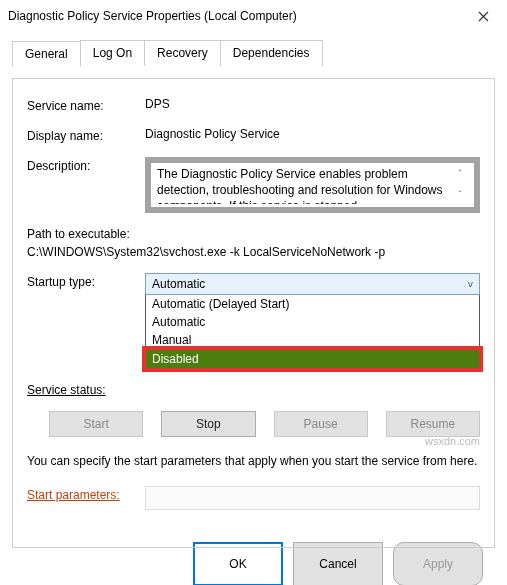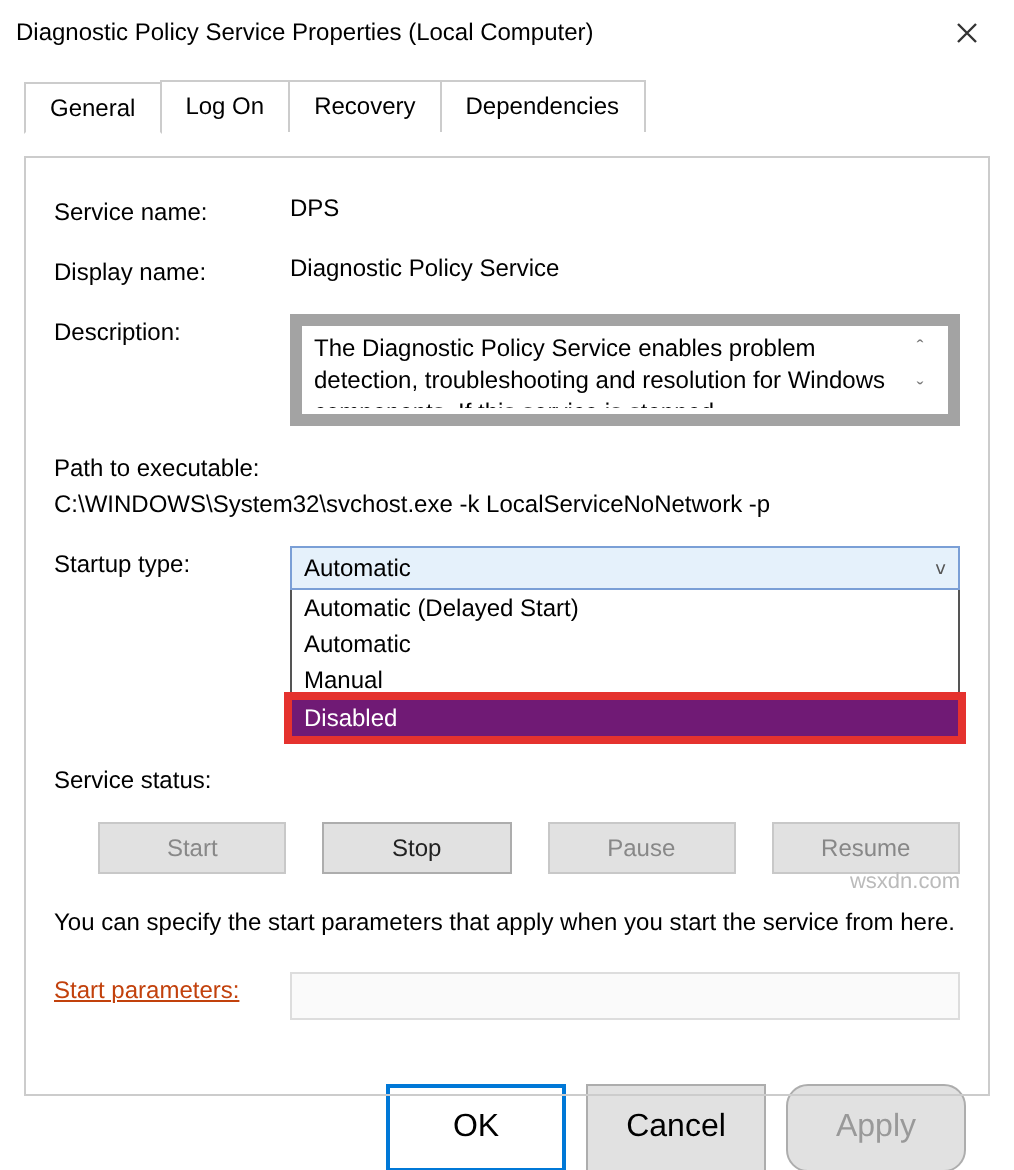--- a/index.html
+++ b/index.html
@@ -112,21 +112,21 @@
       padding: 1px 6px;
       font-size: 12px;
       cursor: pointer;
       line-height: 1.35;
     }
     .highlight-wrap {
       border: 4px solid #e5322e;
       margin: -4px;
     }
     .dd-item.selected {
-      background: #701a75;
+      background: #4d7c0f;
       color: #fff;
     }
     .btn-row {
       display: flex;
       gap: 18px;
       margin: 12px 0 16px 0;
       padding-left: 22px;
     }
     .svc-btn {
       flex: 1;
@@ -156,21 +156,21 @@
     .param-row .label-col { color: #c2410c; text-decoration: underline; }
     .dialog-buttons {
       display: flex;
       justify-content: flex-end;
       gap: 10px;
       padding: 6px 12px 0 0;
     }
     .dlg-btn {
       width: 90px;
       height: 44px;
-      font-size: 16px;
+      font-size: 12px;
       border: 1px solid #adadad;
       background: #e1e1e1;
       cursor: pointer;
     }
     .dlg-btn.primary {
       border: 2px solid #0078d7;
       background: #fff;
     }
     .dlg-btn.disabled {
       color: #999;
@@ -246,21 +246,21 @@
           <div class="dd-item">Automatic (Delayed Start)</div>
           <div class="dd-item">Automatic</div>
           <div class="dd-item">Manual</div>
           <div class="highlight-wrap">
             <div class="dd-item selected">Disabled</div>
           </div>
         </div>
       </div>
     </div>
 
-    <div class="row" style="margin-top:6px;">
+    <div class="row" style="margin-top:6px;text-decoration:underline;">
       <div class="label-col">Service status:</div>
       <div class="value-col"></div>
     </div>
 
     <div class="btn-row">
       <button class="svc-btn">Start</button>
       <button class="svc-btn enabled">Stop</button>
       <button class="svc-btn">Pause</button>
       <button class="svc-btn">Resume</button>
     </div>

